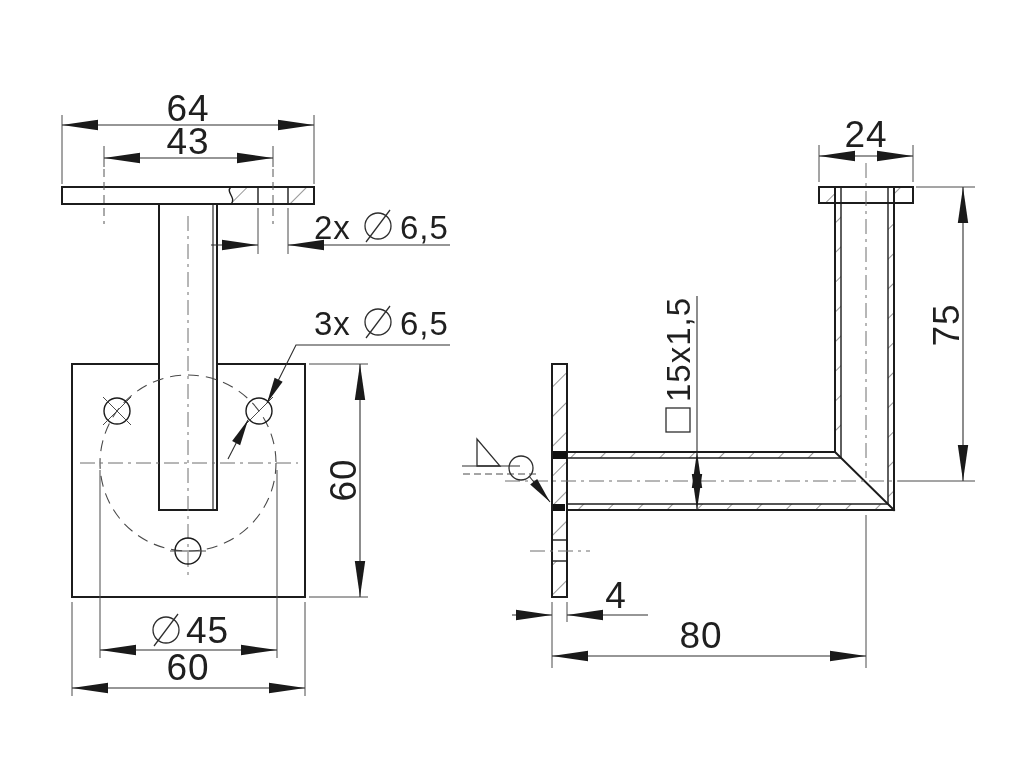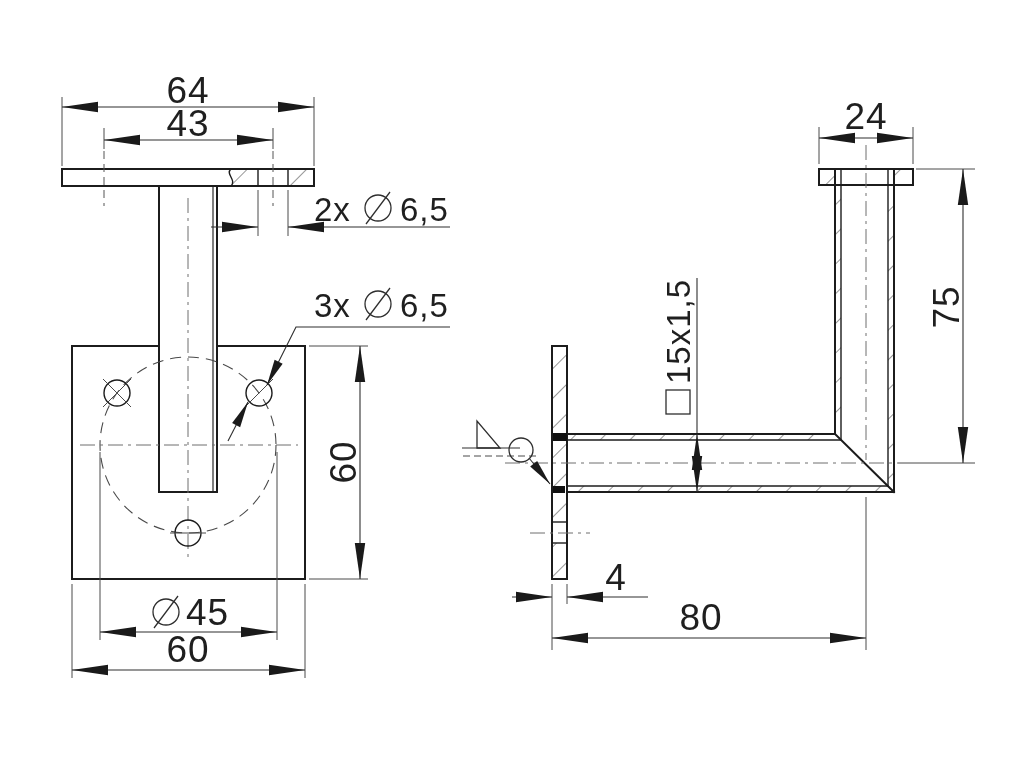--- a/index.html
+++ b/index.html
@@ -1,17 +1,17 @@
 <!DOCTYPE html>
 <html><head>
 <meta charset="utf-8">
 <style>
   html,body{margin:0;padding:0;background:#ffffff;}
   .sheet{position:relative;width:1023px;height:716px;background:#eab308;overflow:hidden;
-         font-family:"Liberation Sans",sans-serif;}
+         font-family:"Liberation Sans",sans-serif;margin-top:18px;}
   svg{display:block;}
   text{fill:#1f1f1f;font-family:"Liberation Sans",sans-serif;}
   .dim{font-size:37px;letter-spacing:1px;}
   .lbl{font-size:33px;letter-spacing:1px;}
   .obj{stroke:#1c1c1c;stroke-width:2;fill:none;stroke-linecap:square;}
   .objthin{stroke:#1c1c1c;stroke-width:1.4;fill:none;}
   .dimline{stroke:#2e2e2e;stroke-width:1.1;fill:none;}
   .ext{stroke:#4a4a4a;stroke-width:1;fill:none;}
   .cl{stroke:#6e6e6e;stroke-width:1;fill:none;stroke-dasharray:15 5 3 5;}
   .dashcl{stroke:#555555;stroke-width:1;fill:none;stroke-dasharray:8 5;}

